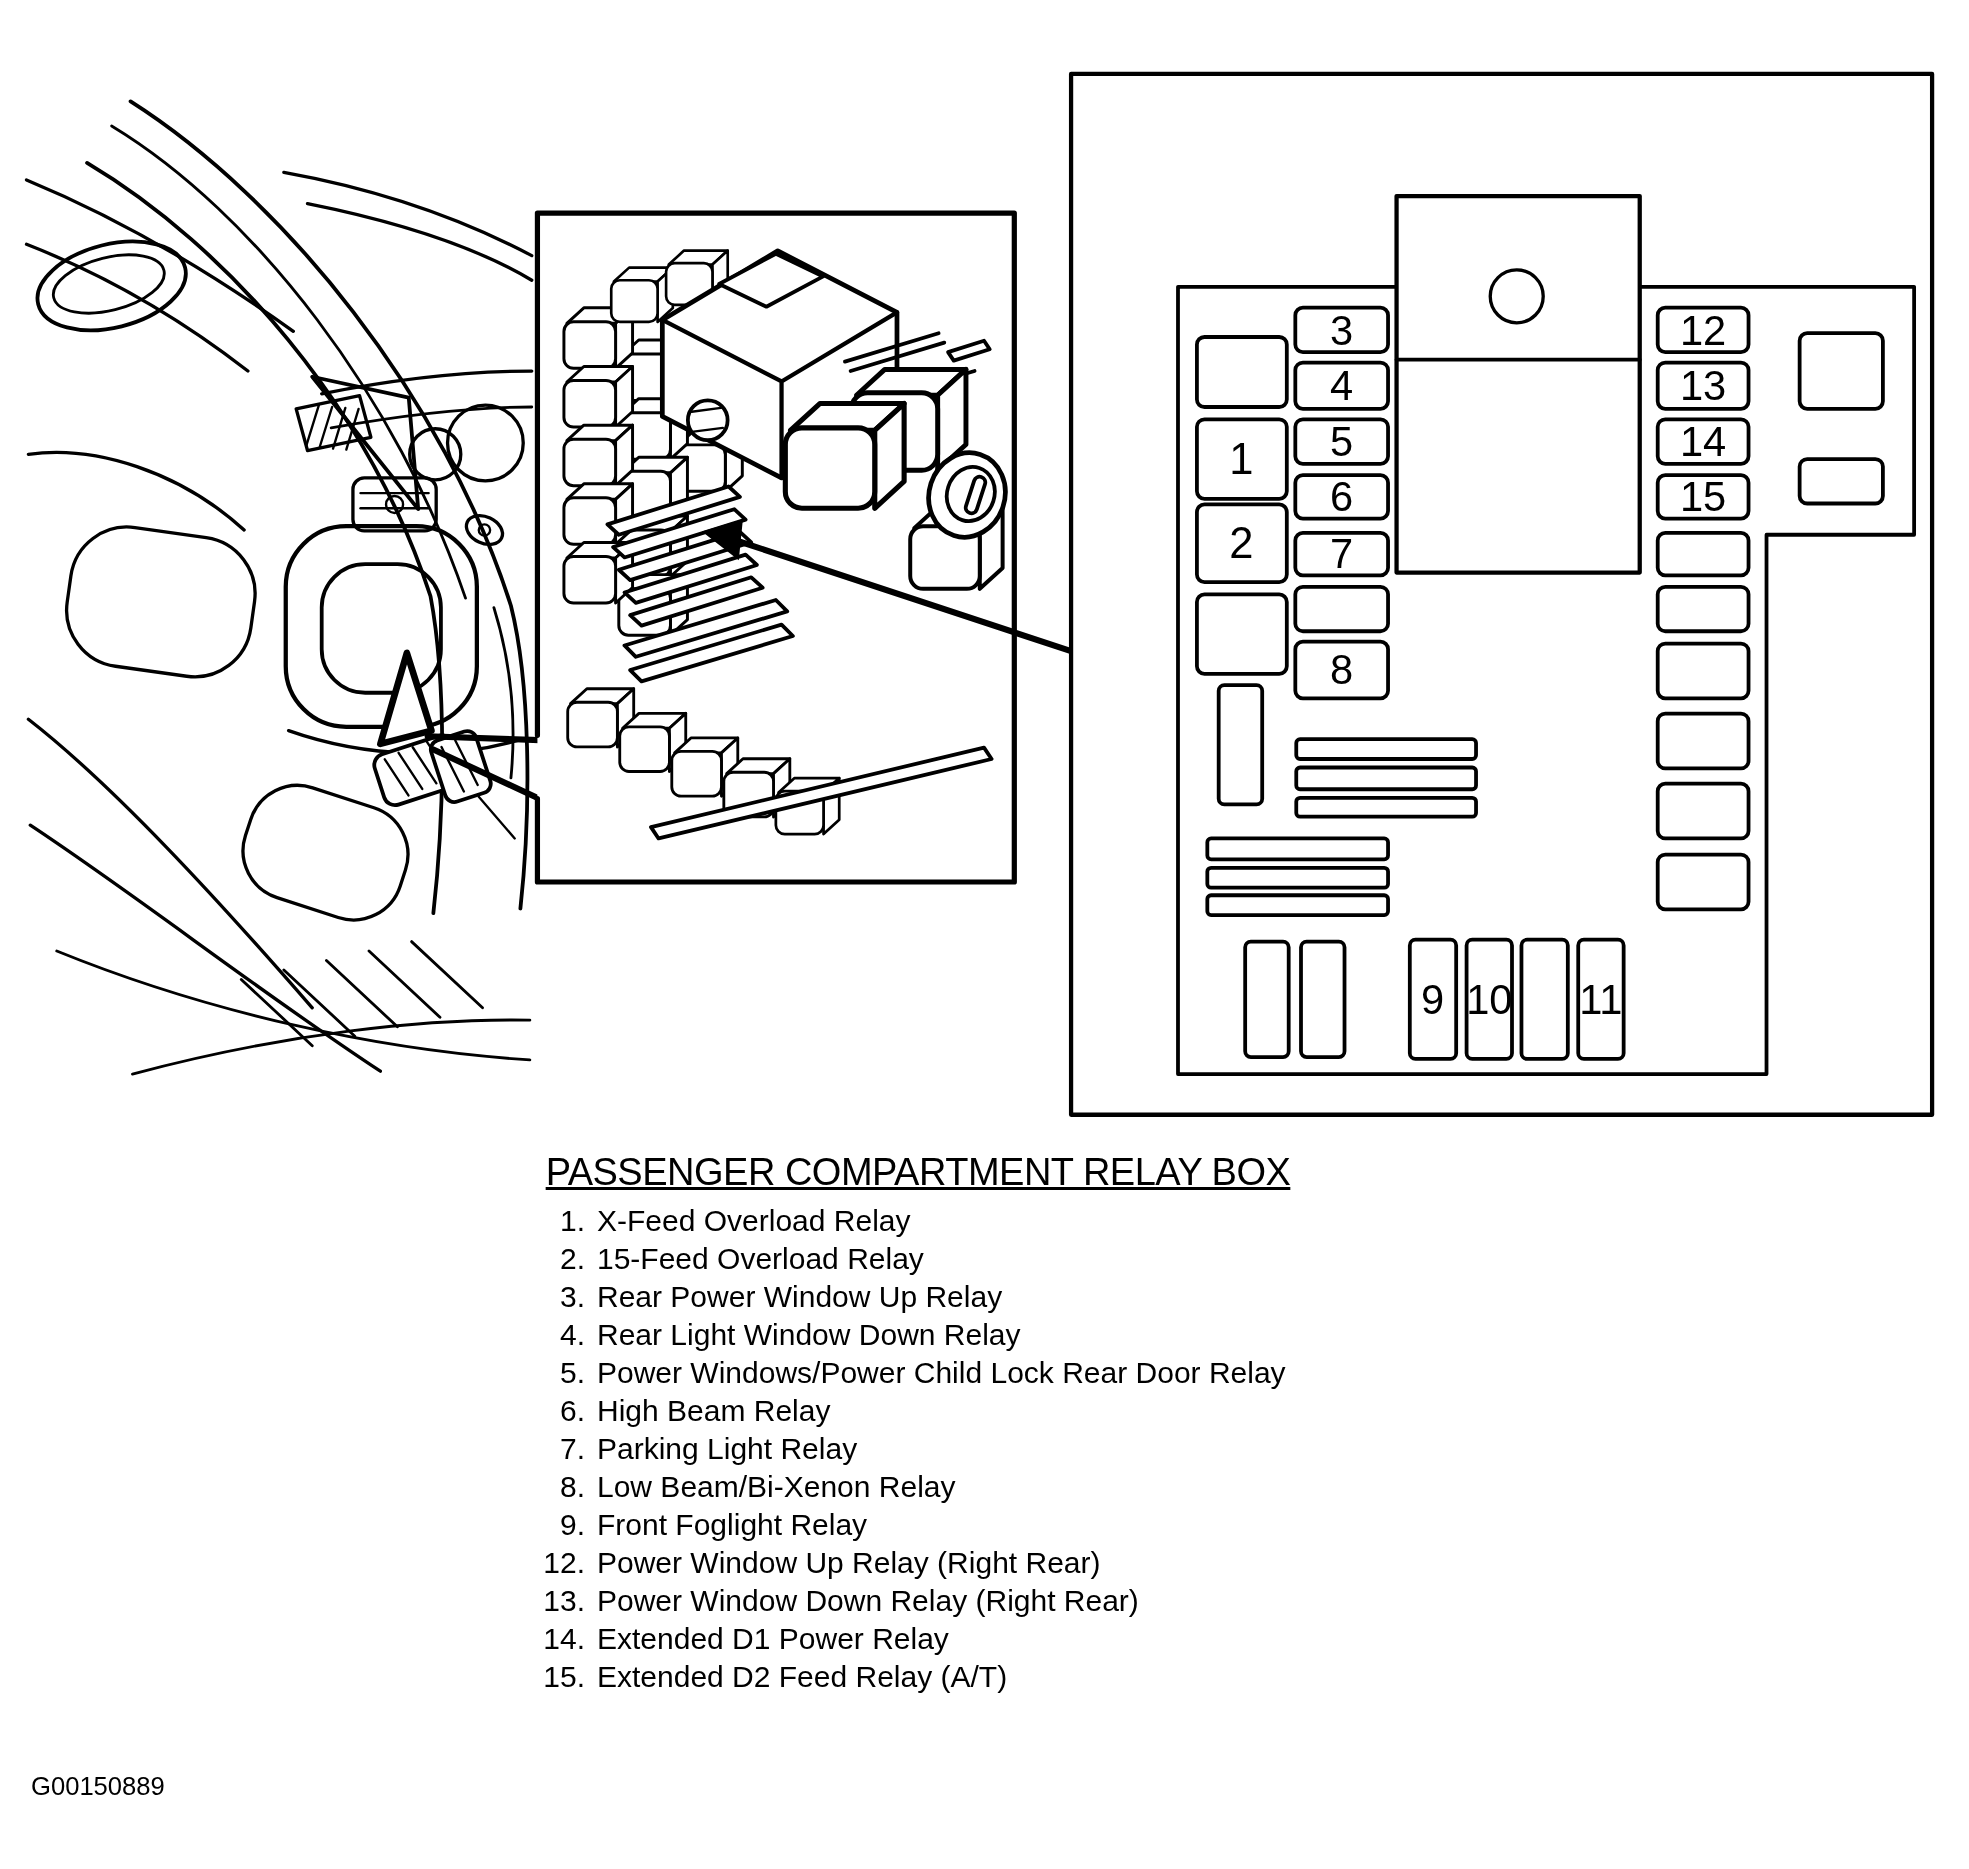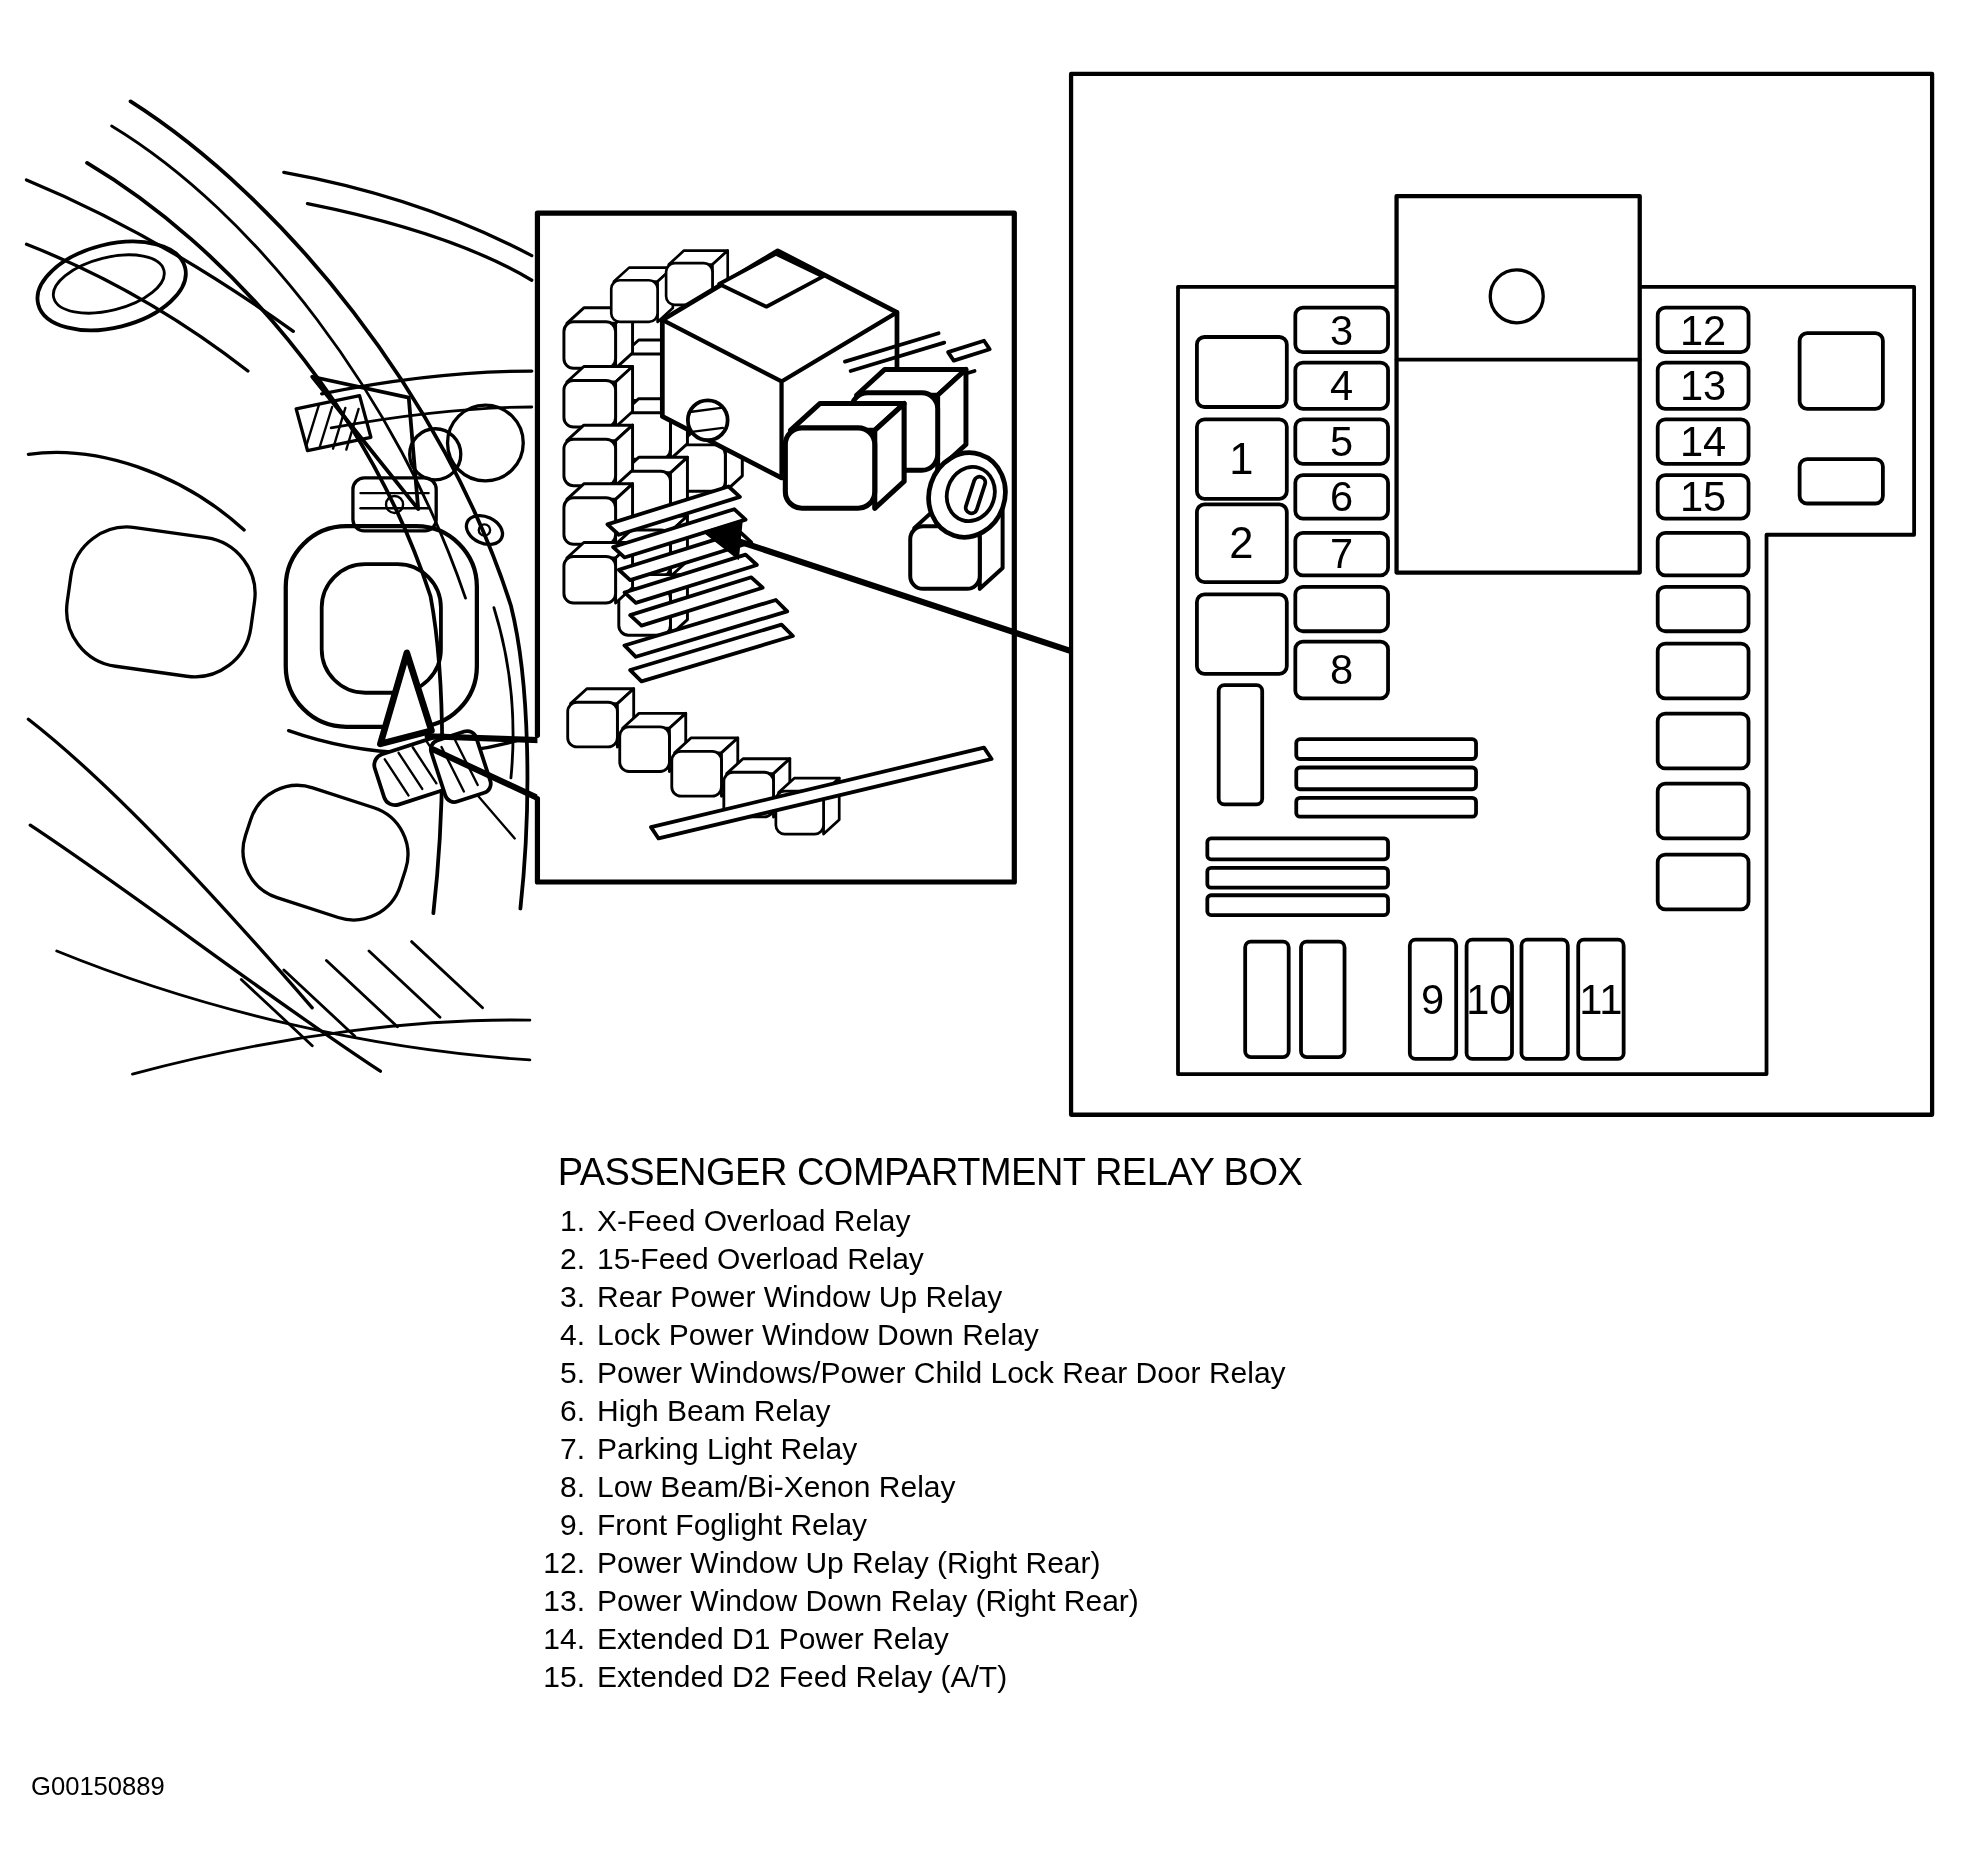--- a/index.html
+++ b/index.html
@@ -3,22 +3,22 @@
 <meta charset="utf-8">
 <style>
   html,body{margin:0;padding:0;background:#ffffff;}
   #page{position:relative;width:1969px;height:1869px;background:#ffffff;overflow:hidden;
         font-family:"Liberation Sans", sans-serif;color:#000;}
   #art{position:absolute;left:0;top:0;width:1969px;height:1869px;}
   svg .ln{fill:none;stroke:#000;stroke-linecap:round;stroke-linejoin:round;}
   svg .wh{fill:#fff;stroke:#000;stroke-linejoin:round;}
   svg text{font-family:"Liberation Sans", sans-serif;fill:#000;text-anchor:middle;font-size:44px;}
   svg text.big{font-size:46px;}
-  .caption-title{position:absolute;left:542px;top:1151px;width:776px;text-align:center;
-        font-size:38px;letter-spacing:-0.5px;white-space:nowrap;}
+  .caption-title{position:absolute;left:530px;top:1151px;width:776px;text-align:center;
+        font-size:38px;letter-spacing:-0.5px;white-space:nowrap;text-decoration:underline;}
   .legend{position:absolute;left:530px;top:1204px;width:927px;}
   .legend-row{display:flex;align-items:baseline;height:38px;font-size:30px;}
   .legend-num{width:55px;text-align:right;flex:0 0 55px;}
   .legend-label{margin-left:12px;white-space:nowrap;}
   .figure-id{position:absolute;left:31px;top:1772px;font-size:25.6px;text-align:right;}
 </style>
 </head>
 <body>
 
 <div id="page">
@@ -277,21 +277,21 @@
   <div class="legend-row">
         <span class="legend-num">2.</span>
         <span class="legend-label">15-Feed Overload Relay</span>
       </div>
   <div class="legend-row">
         <span class="legend-num">3.</span>
         <span class="legend-label">Rear Power Window Up Relay</span>
       </div>
   <div class="legend-row">
         <span class="legend-num">4.</span>
-        <span class="legend-label">Lock Power Window Down Relay</span>
+        <span class="legend-label">Rear Light Window Down Relay</span>
       </div>
   <div class="legend-row">
         <span class="legend-num">5.</span>
         <span class="legend-label">Power Windows/Power Child Lock Rear Door Relay</span>
       </div>
   <div class="legend-row">
         <span class="legend-num">6.</span>
         <span class="legend-label">High Beam Relay</span>
       </div>
   <div class="legend-row">

